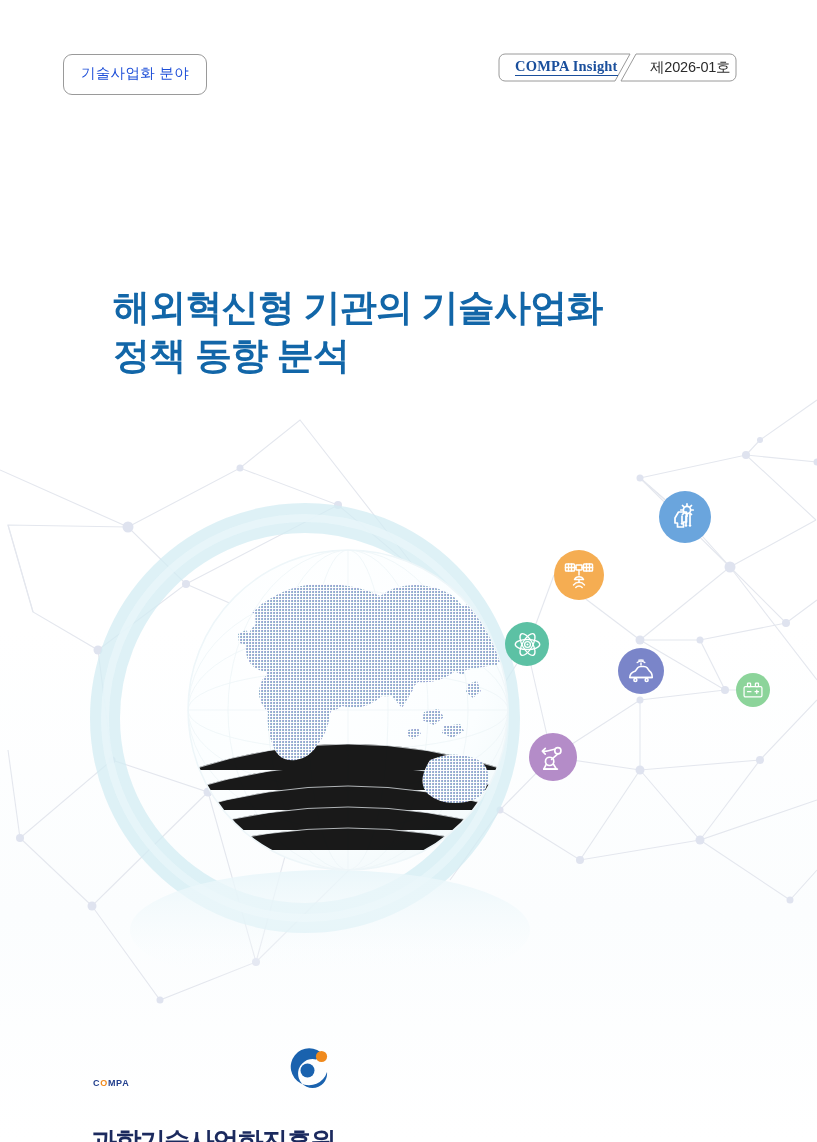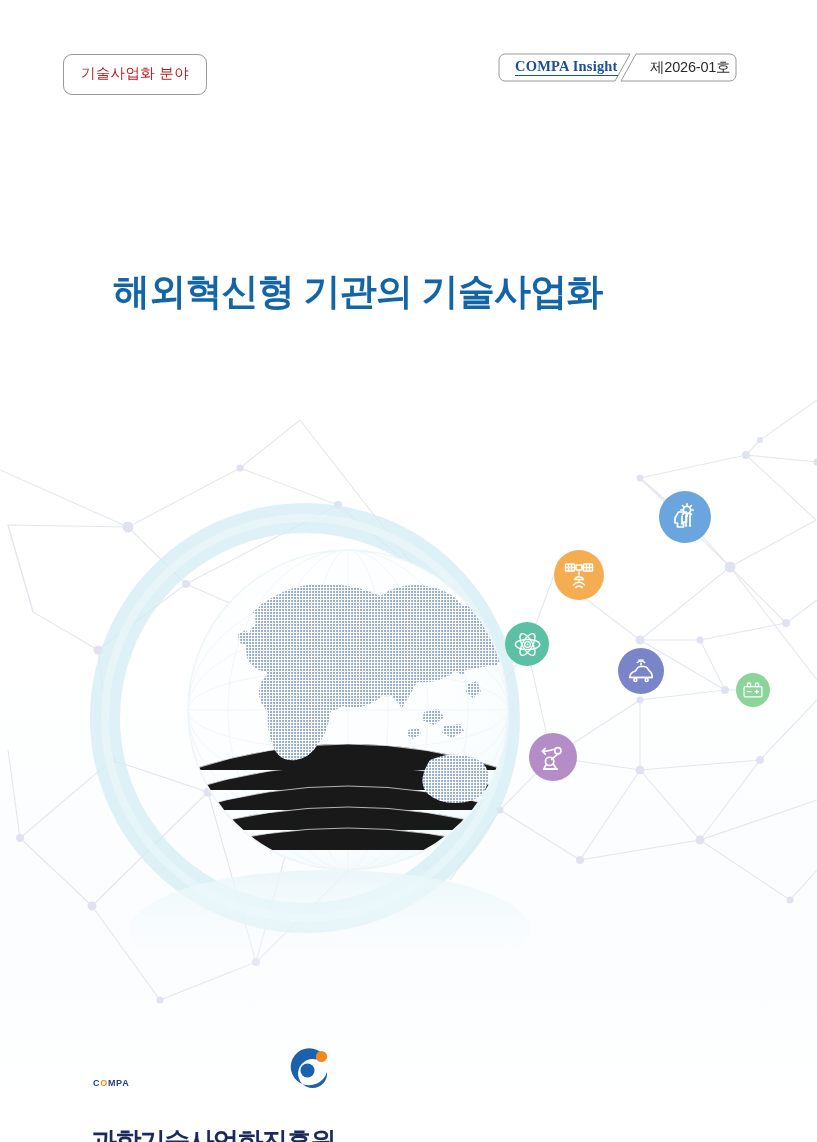--- a/index.html
+++ b/index.html
@@ -26,21 +26,21 @@
   
   .category-badge {
     position:absolute;
     left:63px; top:54px;
     padding:9px 17px 11px 17px;
     border:1px solid #9a9a9a;
     border-radius:9px;
     background:#ffffff;
     font-size:14.5px;
     letter-spacing:0.3px;
-    color:#b91c1c;
+    color:#1d4ed8;
     white-space:nowrap;
   }
 
   .issue-tag-wrap {
     position:absolute;
     left:498px; top:53px;
     width:240px; height:24px;
   }
   .issue-tag-wrap svg { position:absolute; left:0; top:0; }
   .insight-label {
@@ -59,21 +59,21 @@
     left:152px; top:5px;
     font-size:14.5px;
     color:#2b2b2b;
     letter-spacing:-0.2px;
     white-space:nowrap;
   }
 
   
   .title-block {
     position:absolute;
-    left:113px; top:268px;
+    left:113px; top:284px;
     width:620px;
   }
   .title-line {
     font-size:37px;
     font-weight:bold;
     line-height:1.30;
     color:#1266a8;
     letter-spacing:-0.8px;
     white-space:nowrap;
   }
@@ -290,20 +290,21 @@
       <path d="M138 1 H232 A6 6 0 0 1 238 7 V22 A6 6 0 0 1 232 28 H123 Z" fill="#ffffff" stroke="#9a9a9a" stroke-width="1"></path>
     </svg>
     <div class="insight-label">
       <span class="u">COMPA Insight</span>
     </div>
     <div class="issue-no">제2026-01호</div>
   </div>
 
   <div class="title-block">
     <div class="title-line">해외혁신형 기관의 기술사업화</div>
+    <div class="title-line">정책 동향 분석</div>
   </div>
 
   <div class="icon-bubble" style="left:659px; top:491px; width:52px; height:52px; background:#6aa5dd;">
     <svg width="32" height="32" viewBox="0 0 32 32" fill="none" stroke="#ffffff" stroke-width="1.7" stroke-linecap="round" stroke-linejoin="round">
       <path d="M6 17 L9.5 11 h8 v10 h-3 v5 h-6 v-4 h-2.5 z"></path>
       <circle cx="18" cy="9" r="3.6"></circle>
       <path d="M18 4.4 v-1.6 M18 13.6 v1.6 M22.6 9 h1.6 M13.4 9 h-1.6 M21.3 5.7 l1.2 -1.2 M14.7 12.3 l-1.2 1.2 M21.3 12.3 l1.2 1.2 M14.7 5.7 l-1.2 -1.2"></path>
       <path d="M13 15 v6 M17 15 v8 M21 13 v10"></path>
       <circle cx="13" cy="22.5" r="1.3" fill="#ffffff" stroke="none"></circle>
       <circle cx="17" cy="24.5" r="1.3" fill="#ffffff" stroke="none"></circle>

